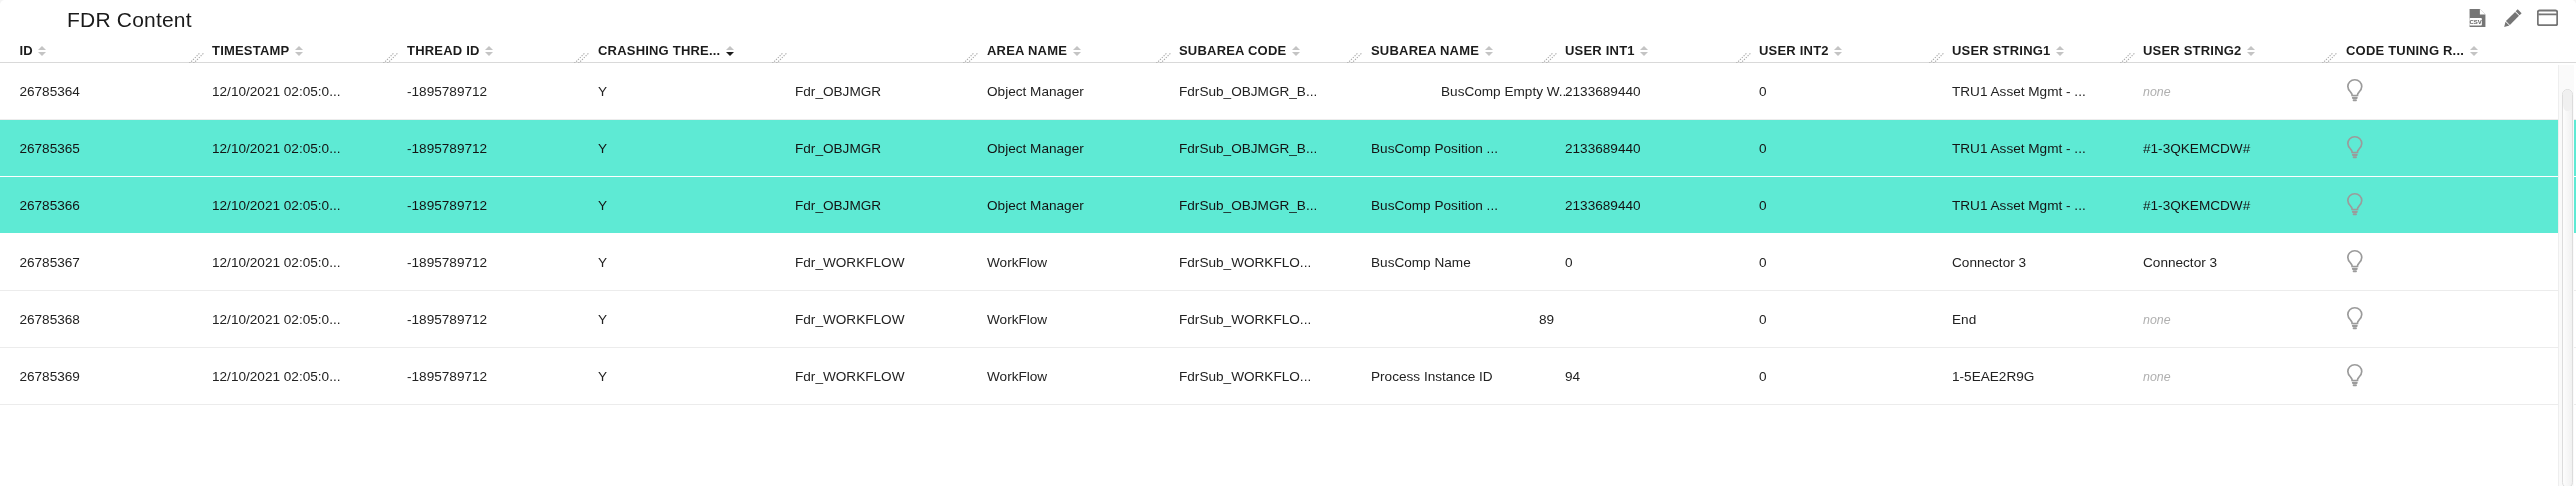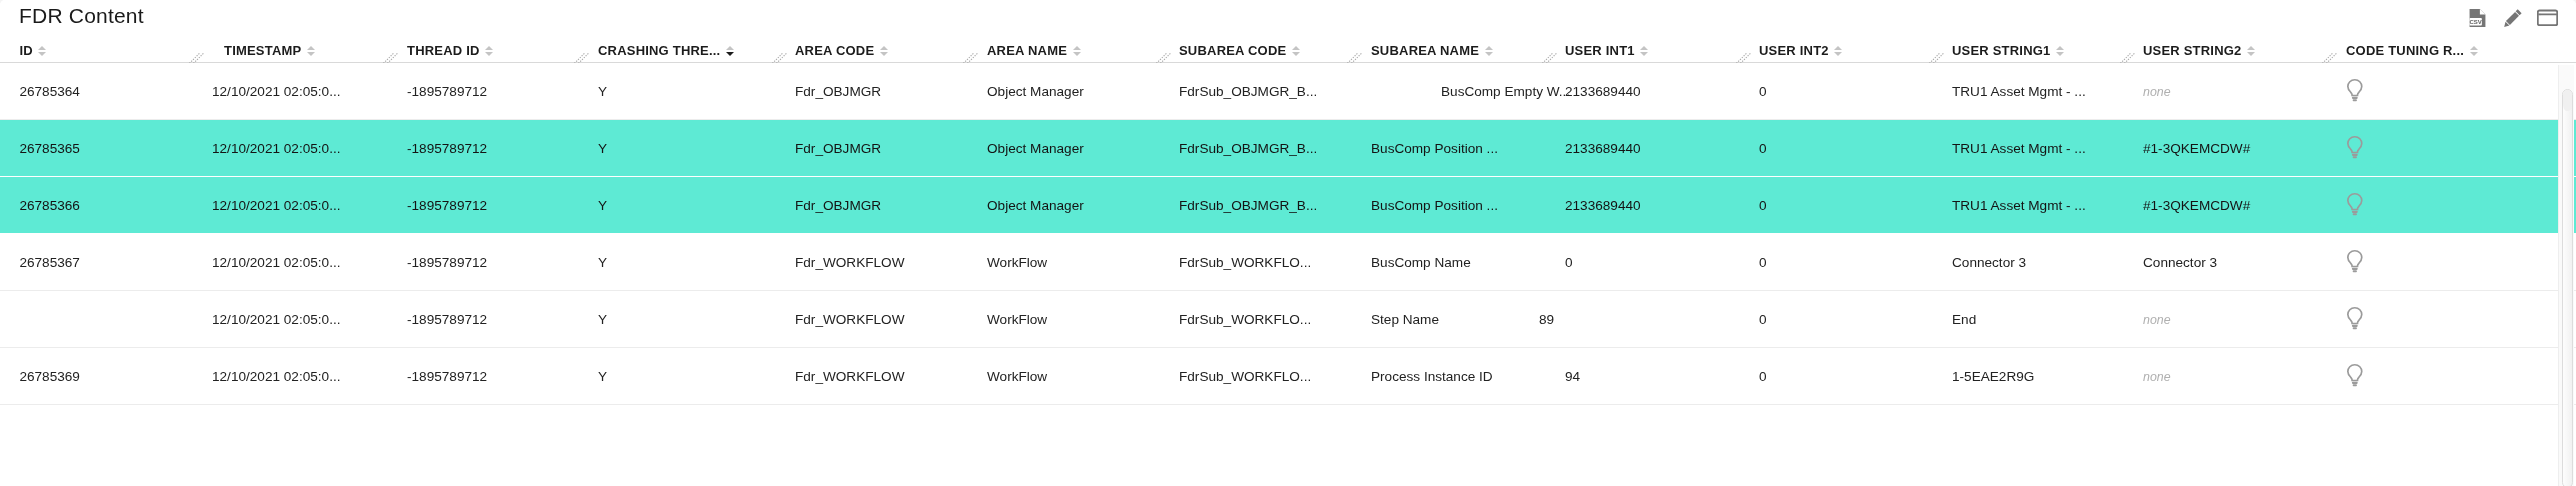--- a/index.html
+++ b/index.html
@@ -21,22 +21,23 @@
     overflow: hidden;
   }
 
   
   .titlebar {
     position: relative;
     height: 35px;
     background: #ffffff;
     border-radius: 4.8px 4.8px 0 0;
     display: flex;
-    align-items: flex-start;
+    align-items: center;
     padding: 0 0 0 19px;
+    margin-left: 48px;
   }
   .applet-title {
     font-size: 21px;
     font-weight: 400;
     color: #1a1a1a;
     letter-spacing: 0.2px;
     line-height: 1;
     padding-top: 4.8px;
     white-space: nowrap;
   }
@@ -220,21 +221,21 @@
         <div class="hdr-cell" style="left: 19.4px; width: 191px;">
           <span class="hdr-label">ID</span>
           <span class="sorter">
             <i class="up"></i>
             <i class="down"></i>
           </span>
         </div>
         <div class="grip" style="left: 187px;"><svg width="17.6" height="11.2" viewBox="0 0 22 14">
             <path d="M3 13 L16 0 M8 13 L21 0" stroke="#9a9a9a" stroke-width="1.4" stroke-dasharray="1.6 1.6" fill="none"></path>
           </svg></div>
-        <div class="hdr-cell" style="left: 224px; width: 191px;">
+        <div class="hdr-cell" style="left: 212px; width: 191px;">
           <span class="hdr-label">TIMESTAMP</span>
           <span class="sorter">
             <i class="up"></i>
             <i class="down"></i>
           </span>
         </div>
         <div class="grip" style="left: 381px;"><svg width="17.6" height="11.2" viewBox="0 0 22 14">
             <path d="M3 13 L16 0 M8 13 L21 0" stroke="#9a9a9a" stroke-width="1.4" stroke-dasharray="1.6 1.6" fill="none"></path>
           </svg></div>
         <div class="hdr-cell" style="left: 407px; width: 191px;">
@@ -250,27 +251,20 @@
         <div class="hdr-cell" style="left: 598px; width: 201px;">
           <span class="hdr-label">CRASHING THRE...</span>
           <span class="sorter desc">
             <i class="up"></i>
             <i class="down"></i>
           </span>
         </div>
         <div class="grip" style="left: 770px;"><svg width="17.6" height="11.2" viewBox="0 0 22 14">
             <path d="M3 13 L16 0 M8 13 L21 0" stroke="#9a9a9a" stroke-width="1.4" stroke-dasharray="1.6 1.6" fill="none"></path>
           </svg></div>
-        <div class="hdr-cell" style="left: 795px; width: 191px;">
-          <span class="hdr-label">AREA CODE</span>
-          <span class="sorter">
-            <i class="up"></i>
-            <i class="down"></i>
-          </span>
-        </div>
         <div class="grip" style="left: 961px;"><svg width="17.6" height="11.2" viewBox="0 0 22 14">
             <path d="M3 13 L16 0 M8 13 L21 0" stroke="#9a9a9a" stroke-width="1.4" stroke-dasharray="1.6 1.6" fill="none"></path>
           </svg></div>
         <div class="hdr-cell" style="left: 987px; width: 191px;">
           <span class="hdr-label">AREA NAME</span>
           <span class="sorter">
             <i class="up"></i>
             <i class="down"></i>
           </span>
         </div>
@@ -425,27 +419,27 @@
           <div class="cell" style="left: 2143px; width: 194px;">Connector 3</div>
           <div class="cell bulb" style="left: 2346px; width: 194px;">
             <span><svg width="17.6" height="24" viewBox="0 0 22 30">
                 <path d="M11 2.2 C5.9 2.2 2.3 6 2.3 10.6 c0 3.4 1.9 5.4 3.4 7 1.1 1.2 1.9 2.1 1.9 3.3 v1 h6.8 v-1 c0-1.2 .8-2.1 1.9-3.3 1.5-1.6 3.4-3.6 3.4-7 C19.7 6 16.1 2.2 11 2.2 Z" fill="none" stroke="#9b9b9b" stroke-width="2.1"></path>
                 <rect x="7.4" y="23.3" width="7.2" height="2.8" rx="1" fill="#9b9b9b"></rect>
                 <rect x="8.4" y="26.6" width="5.2" height="2.4" rx="1" fill="#9b9b9b"></rect>
               </svg></span>
           </div>
         </div>
         <div class="row">
+          <div class="cell" style="left: 19.4px; width: 191px;">26785368</div>
           <div class="cell" style="left: 212px; width: 191px;">12/10/2021 02:05:0...</div>
           <div class="cell" style="left: 407px; width: 191px;">-1895789712</div>
           <div class="cell" style="left: 598px; width: 201px;">Y</div>
           <div class="cell" style="left: 795px; width: 191px;">Fdr_WORKFLOW</div>
           <div class="cell" style="left: 987px; width: 191px;">WorkFlow</div>
           <div class="cell" style="left: 1179px; width: 191px;">FdrSub_WORKFLO...</div>
-          <div class="cell" style="left: 1371px; width: 194px;">Step Name</div>
           <div class="cell" style="left: 1539px; width: 191px;">89</div>
           <div class="cell" style="left: 1759px; width: 191px;">0</div>
           <div class="cell" style="left: 1952px; width: 191px;">End</div>
           <div class="cell muted" style="left: 2143px; width: 194px;">none</div>
           <div class="cell bulb" style="left: 2346px; width: 194px;">
             <span><svg width="17.6" height="24" viewBox="0 0 22 30">
                 <path d="M11 2.2 C5.9 2.2 2.3 6 2.3 10.6 c0 3.4 1.9 5.4 3.4 7 1.1 1.2 1.9 2.1 1.9 3.3 v1 h6.8 v-1 c0-1.2 .8-2.1 1.9-3.3 1.5-1.6 3.4-3.6 3.4-7 C19.7 6 16.1 2.2 11 2.2 Z" fill="none" stroke="#9b9b9b" stroke-width="2.1"></path>
                 <rect x="7.4" y="23.3" width="7.2" height="2.8" rx="1" fill="#9b9b9b"></rect>
                 <rect x="8.4" y="26.6" width="5.2" height="2.4" rx="1" fill="#9b9b9b"></rect>
               </svg></span>

